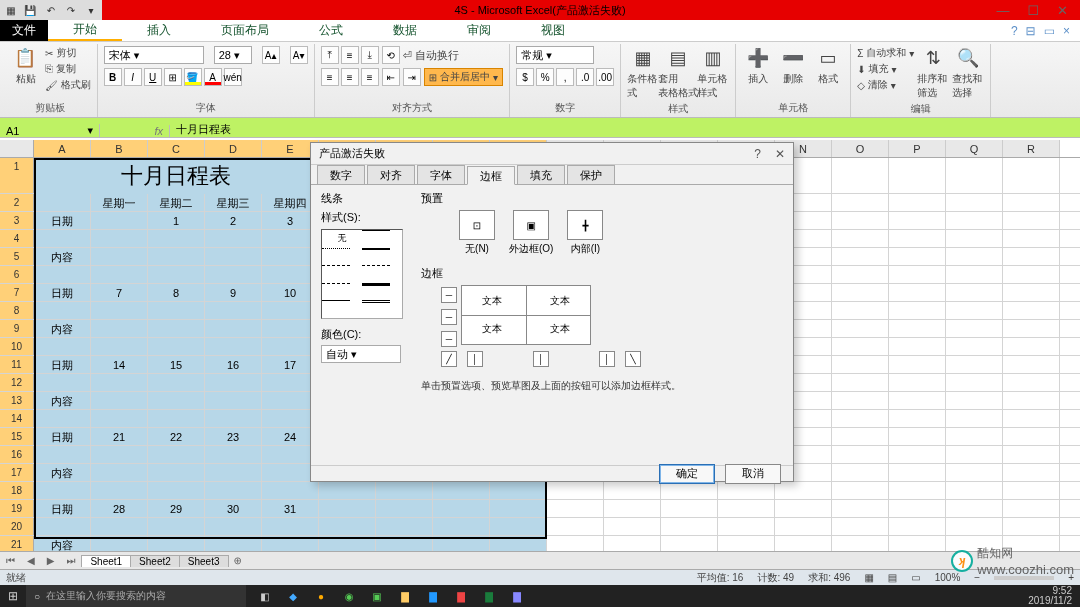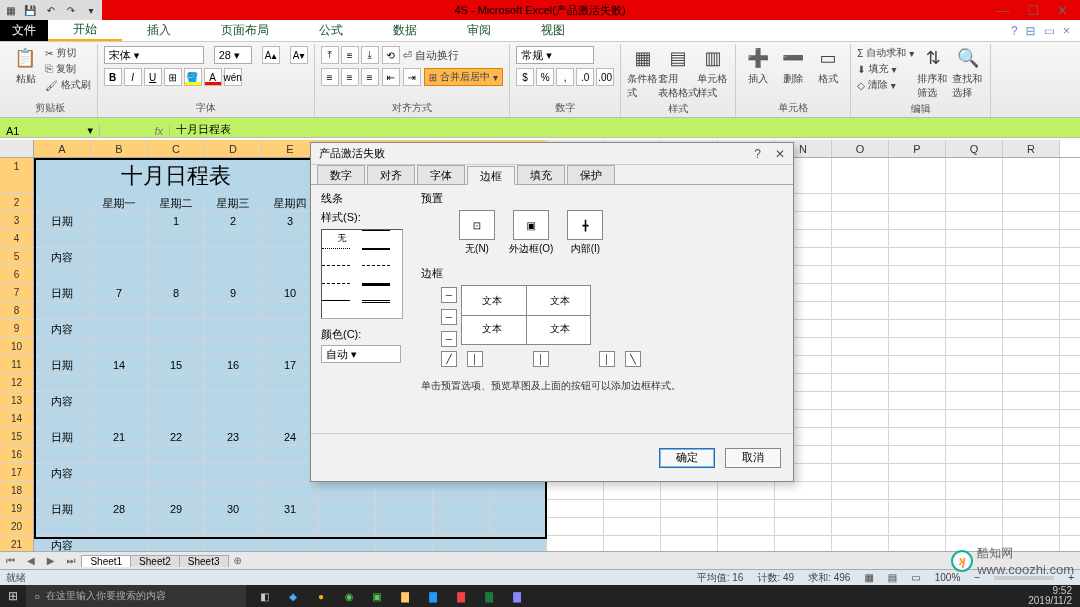--- a/index.html
+++ b/index.html
@@ -94,21 +94,21 @@
 .border-section { margin-top: 10px; }
 .preview { width: 130px; height: 60px; border: 1px solid #888; margin-left: 40px; background: #fff; position: relative; }
 .preview .vline { position: absolute; left: 50%; top: 0; bottom: 0; width: 1px; background: #888; }
 .preview .hline { position: absolute; top: 50%; left: 0; right: 0; height: 1px; background: #888; }
 .preview .txt { position: absolute; font-size: 10px; }
 .side-btns { position: absolute; display: flex; flex-direction: column; gap: 6px; }
 .side-btns.left { left: 20px; top: 2px; }
 .bb { width: 16px; height: 16px; border: 1px solid #888; background: #fff; display: flex; align-items: center; justify-content: center; font-size: 9px; }
 .bot-btns { display: flex; gap: 10px; margin-left: 20px; margin-top: 6px; }
 .hint { margin-top: 12px; font-size: 10px; color: #333; }
-.dialog .dlg-foot { height: 48px; display: flex; justify-content: flex-end; align-items: center; gap: 10px; padding: 0 12px; border-top: 1px solid #ccc; }
+.dialog .dlg-foot { height: 16px; display: flex; justify-content: flex-end; align-items: center; gap: 10px; padding: 0 12px; border-top: 1px solid #ccc; }
 .dlg-btn { min-width: 56px; height: 20px; border: 1px solid #888; background: #f8f8f8; font-size: 11px; }
 .dlg-btn.primary { border: 1px solid #2a6fb5; box-shadow: inset 0 0 0 1px #7fb5e8; }
 
 
 .watermark { position: absolute; right: 6px; bottom: 30px; display: flex; align-items: center; gap: 4px; color: #555; font-size: 12px; opacity: 0.9; }
 .watermark .logo { width: 22px; height: 22px; border-radius: 50%; background: #fff; border: 2px solid #0a9; display: flex; align-items: center; justify-content: center; font-weight: bold; color: #f80; font-style: italic; }
 </style>
 </head>
 <body>
 

